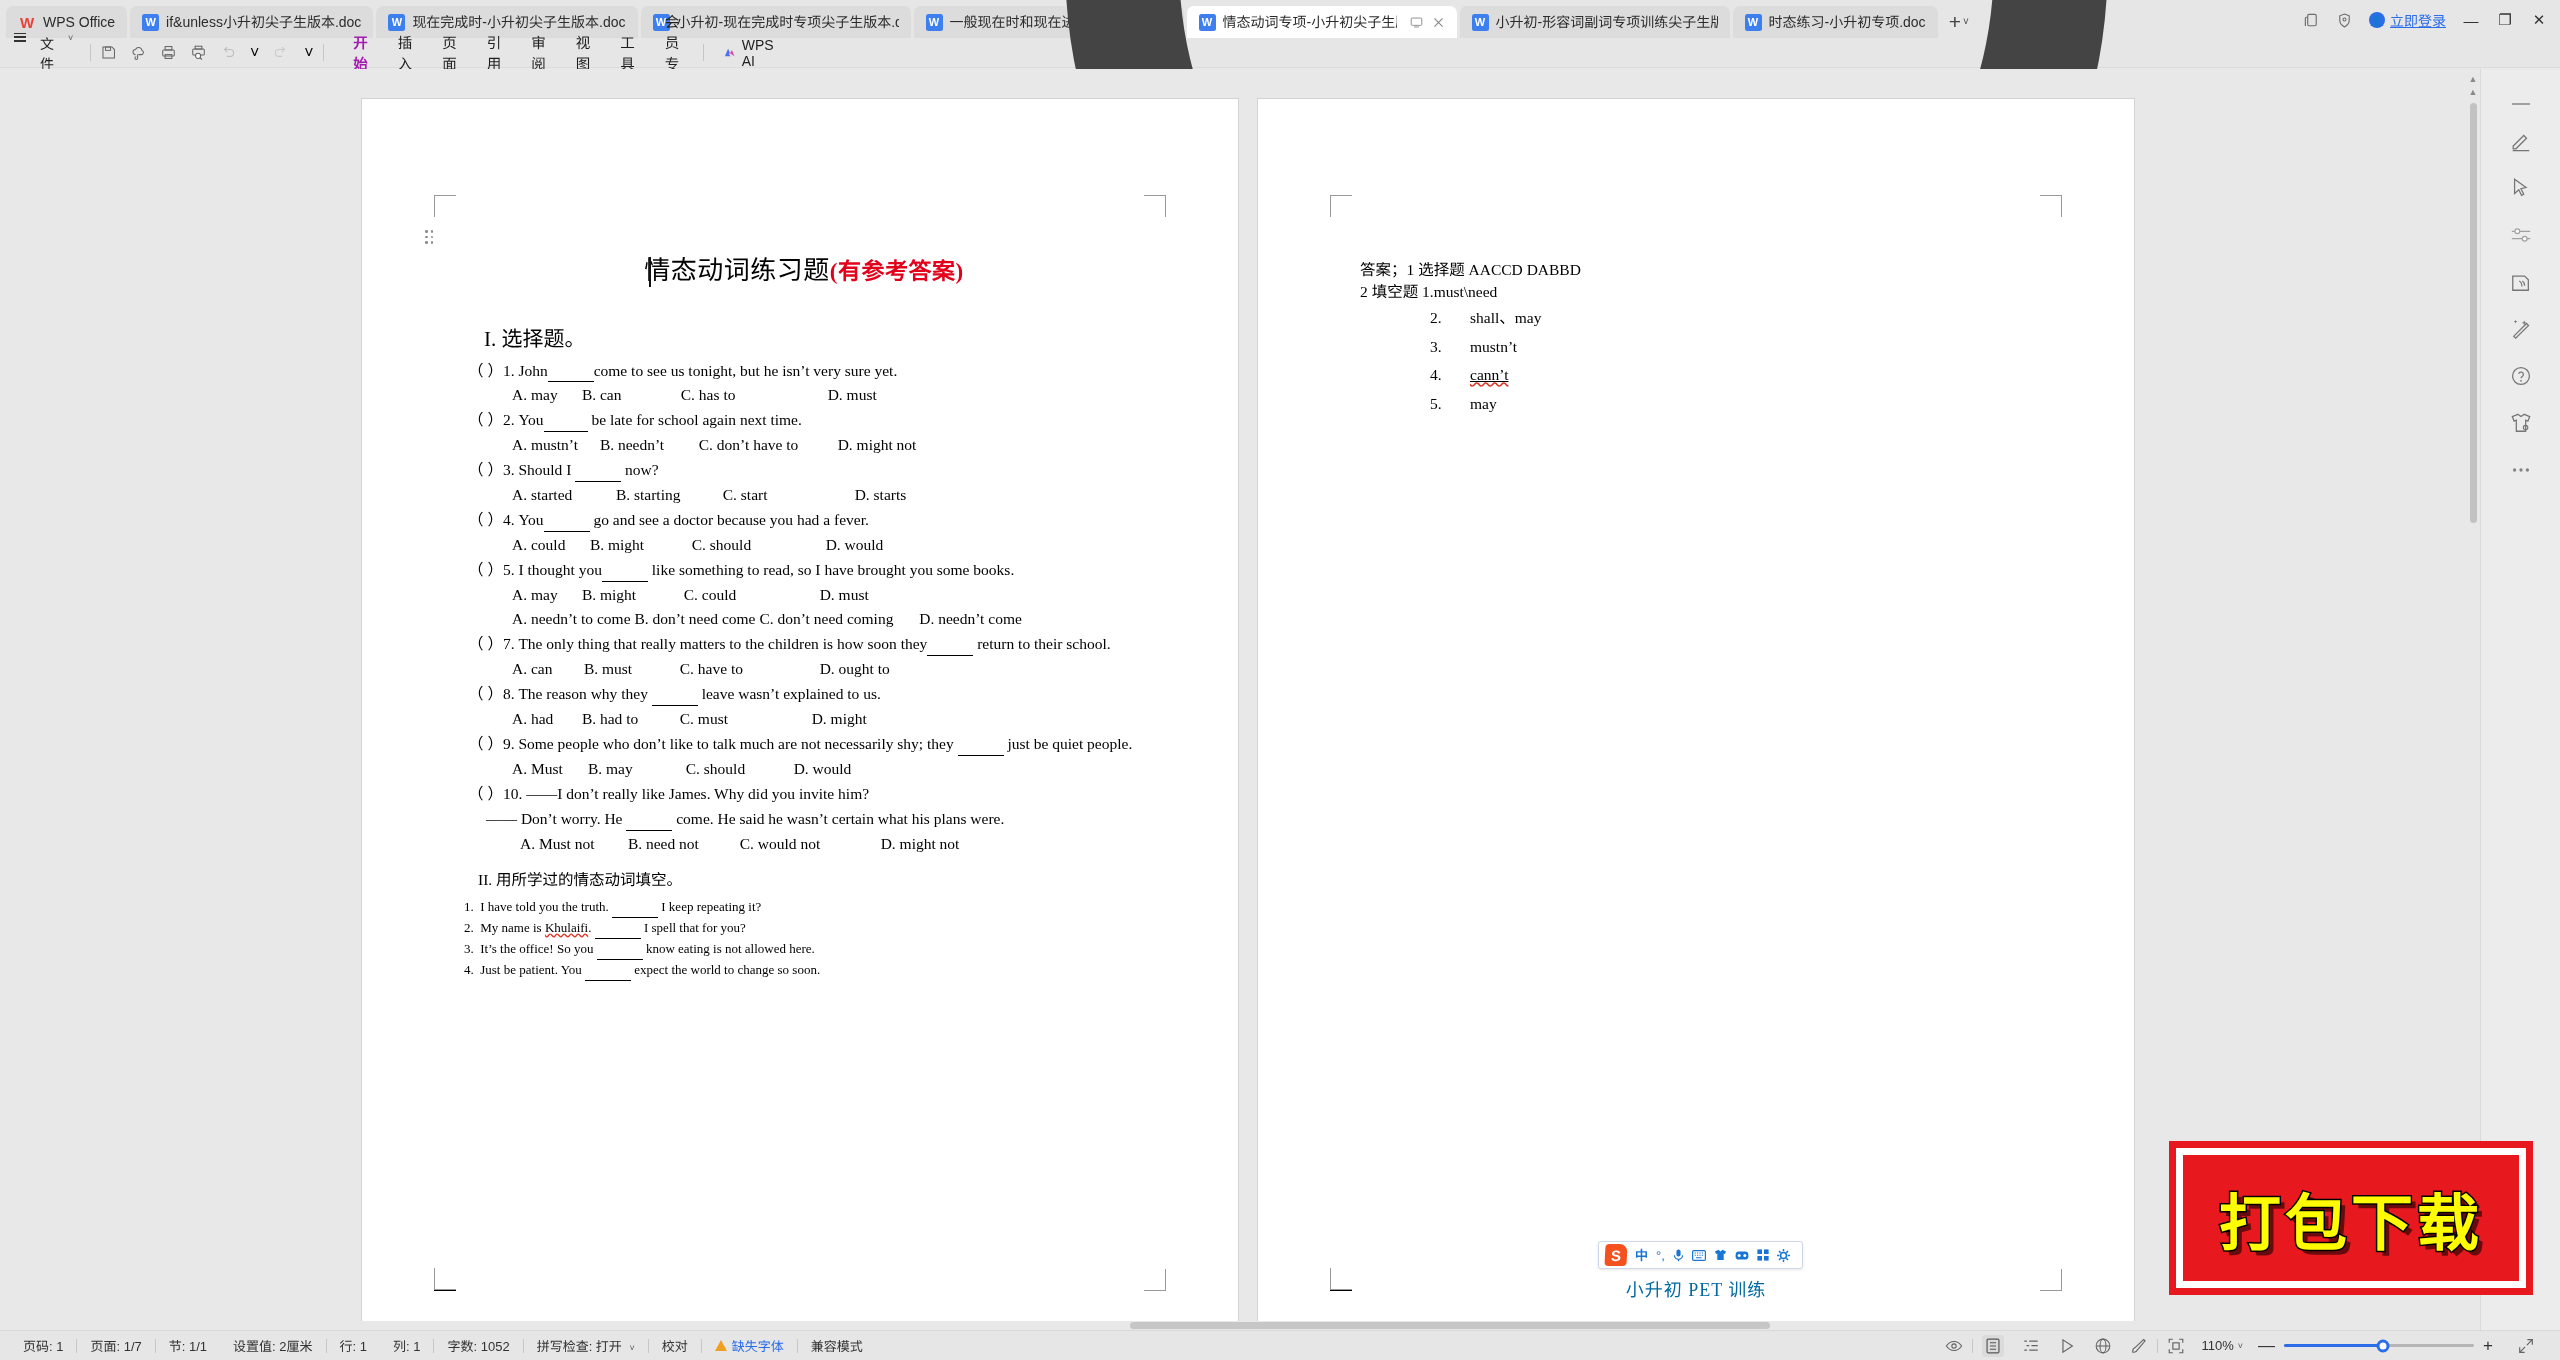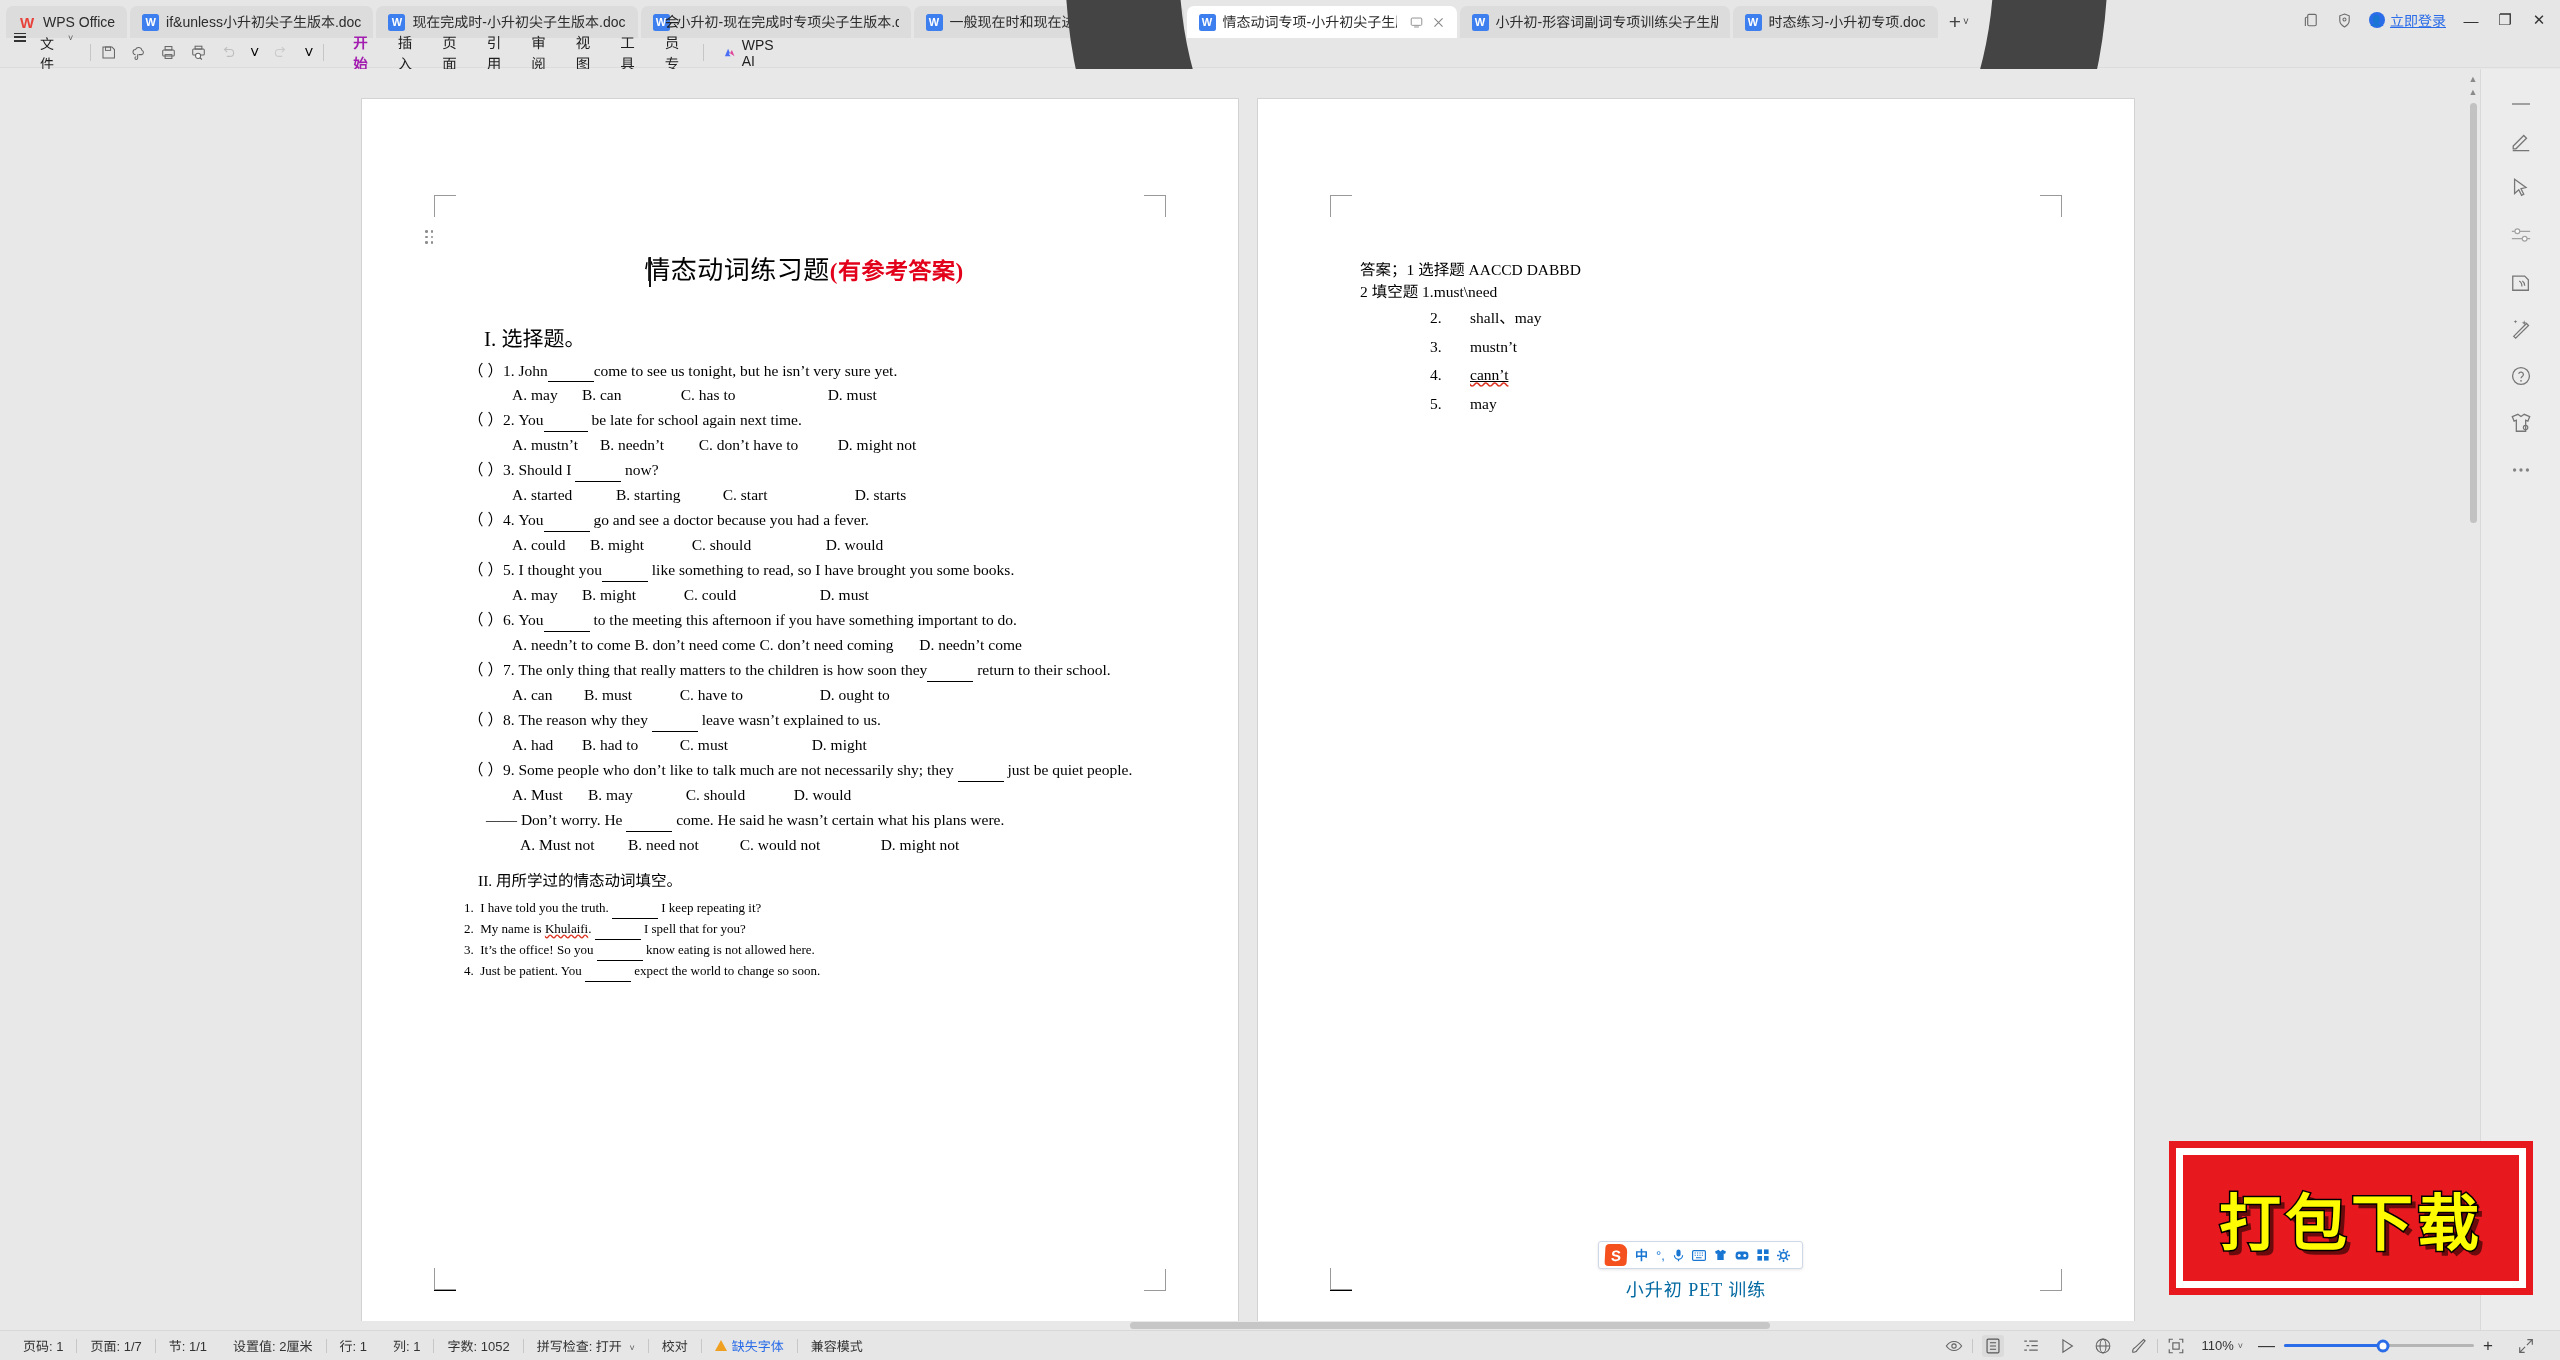--- a/index.html
+++ b/index.html
@@ -534,21 +534,20 @@
           </div>
 
           <div class="q"><span>（ ）5. I thought you</span><span class="bl" style="width:46px">&nbsp;</span><span> like something to read, so I have brought you some books.</span></div>
           <div class="opts">
             <span style="width:66px">A.  may</span>
             <span style="width:98px">B. might</span>
             <span style="width:132px">C. could</span>
             <span>D. must</span>
           </div>
 
-          <div class="q"><span>（ ）6. You</span><span class="bl" style="width:46px">&nbsp;</span><span> to the meeting this afternoon if you have something important to do.</span></div>
           <div class="opts">
             <span>A.  needn’t to come</span>
             <span>B. don’t need come</span>
             <span>C. don’t need coming</span>
             <span style="margin-left:22px">D. needn’t come</span>
           </div>
 
           <div class="q"><span>（ ）7. The only thing that really matters to the children is how soon they</span><span class="bl" style="width:46px">&nbsp;</span><span> return to their school.</span></div>
           <div class="opts">
             <span style="width:68px">A.  can</span>
@@ -566,20 +565,21 @@
           </div>
 
           <div class="q"><span>（ ）9. Some people who don’t like to talk much are not necessarily shy; they </span><span class="bl" style="width:46px">&nbsp;</span><span> just be quiet people.</span></div>
           <div class="opts">
             <span style="width:72px">A.  Must</span>
             <span style="width:94px">B. may</span>
             <span style="width:104px">C. should</span>
             <span>D. would</span>
           </div>
 
+          <div class="q"><span>（ ）10. ——I don’t really like James. Why did you invite him?</span></div>
           <div class="q" style="margin-left:22px"><span>—— Don’t worry. He </span><span class="bl" style="width:46px">&nbsp;</span><span> come. He said he wasn’t certain what his plans were.</span></div>
           <div class="opts" style="margin-left:56px">
             <span style="width:104px">A.  Must not</span>
             <span style="width:108px">B. need not</span>
             <span style="width:137px">C. would not</span>
             <span>D. might not</span>
           </div>
 
           <div class="sec-head2">II.  用所学过的情态动词填空。</div>
 

